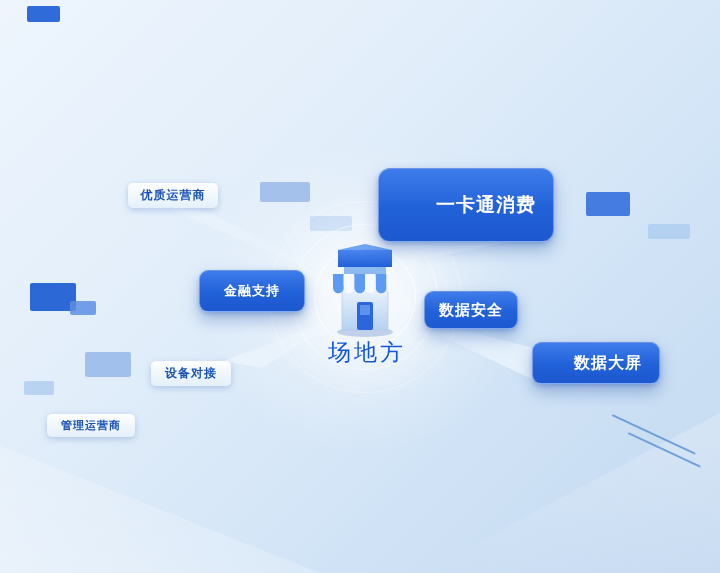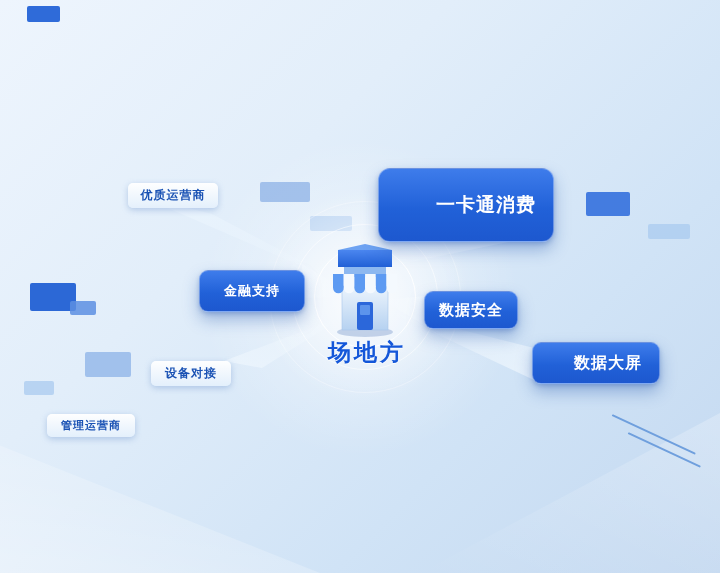--- a/index.html
+++ b/index.html
@@ -66,21 +66,21 @@
   .ring{position:absolute;border-radius:50%;border:1px solid rgba(255,255,255,0.0);}
   .r1{left:314px;top:246px;width:100px;height:100px;border-color:rgba(255,255,255,0.9);}
   .r2{left:292px;top:224px;width:144px;height:144px;border-color:rgba(255,255,255,0.55);}
   .r3{left:269px;top:201px;width:190px;height:190px;border-color:rgba(255,255,255,0.32);}
 
   
   .center-icon{position:absolute;left:320px;top:242px;width:90px;height:96px;}
   .center-label{
     position:absolute;left:312px;top:336px;width:110px;height:32px;
     display:flex;align-items:center;justify-content:center;
-    font-size:23px;font-weight:700;color:#1457d9;letter-spacing:3px;
+    font-size:23px;font-weight:400;color:#1457d9;letter-spacing:3px;
     text-shadow:0 1px 0 rgba(255,255,255,0.7);
   }
 
   
   .node{position:absolute;display:flex;align-items:center;justify-content:center;
         font-weight:700;letter-spacing:1px;white-space:nowrap;}
   .primary{
     background:linear-gradient(180deg,#3e7ceb 0%,#2161d8 55%,#1d58cf 100%);
     color:#ffffff;border:1px solid rgba(255,255,255,0.35);
     box-shadow:0 8px 16px rgba(30,80,170,0.35),0 2px 4px rgba(30,80,170,0.25);

